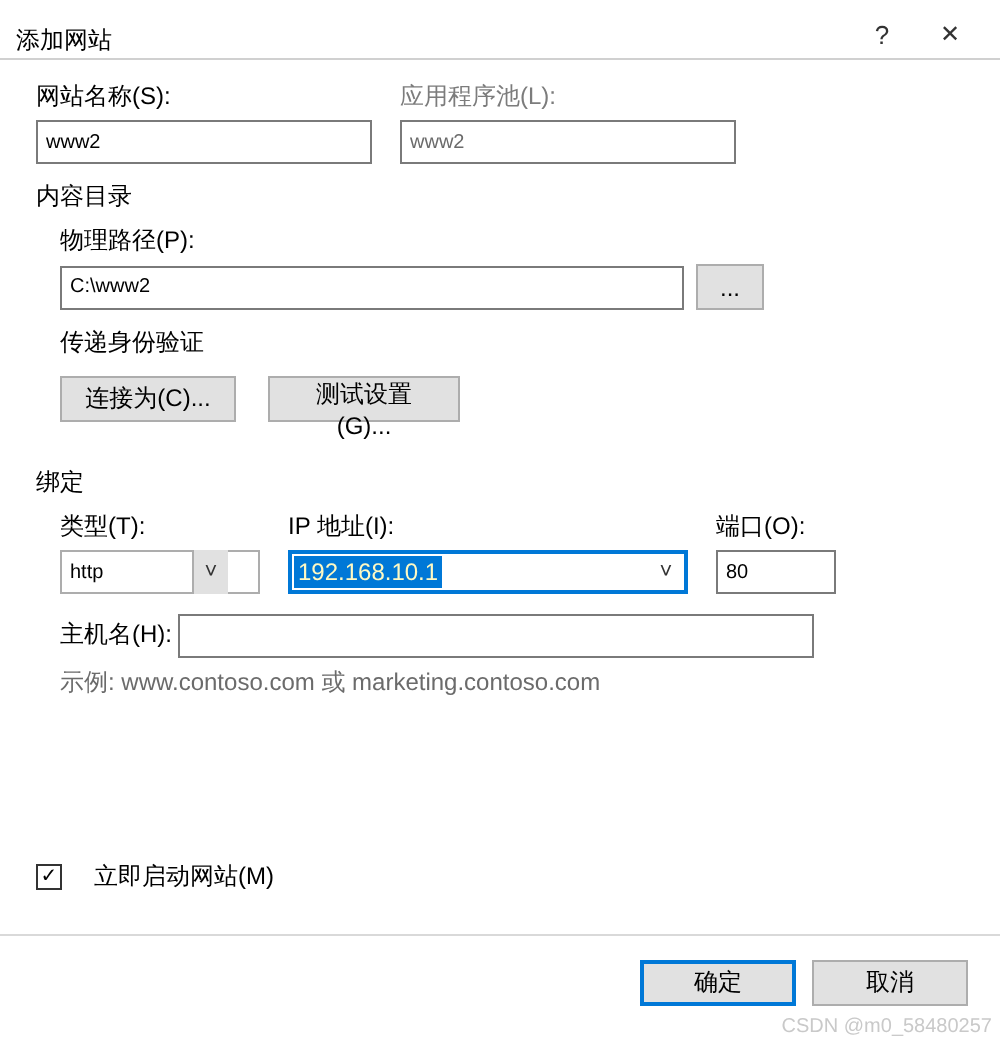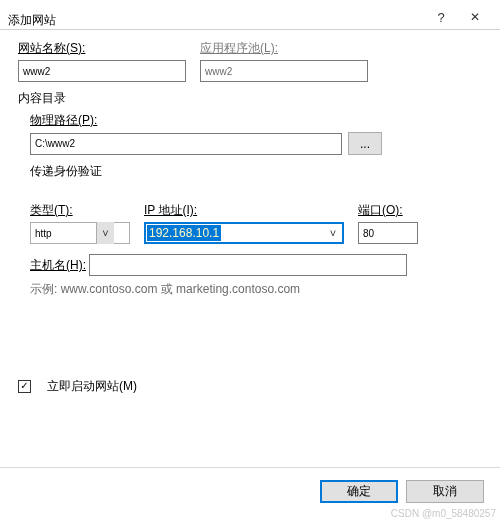--- a/index.html
+++ b/index.html
@@ -4,21 +4,21 @@
   <style>
     * { box-sizing: border-box; margin: 0; padding: 0; }
     body { font-family: "Microsoft YaHei", "Segoe UI", Tahoma, sans-serif; font-size: 12px; background: #fff; width: 500px; height: 525px; overflow: hidden; color: #000; }
     .titlebar { height: 30px; border-bottom: 1px solid #d0d0d0; display: flex; align-items: flex-end; padding: 0 8px; background: #fff; position: relative; }
     .titlebar .title { flex: 1; font-size: 12px; }
     .titlebar .tbtn { width: 34px; height: 24px; display: flex; align-items: center; justify-content: center; font-size: 13px; color: #333; }
     .titlebar .qmark::after { content: "?"; }
     .titlebar .closex::after { content: "✕"; font-size: 12px; }
     .body { padding: 10px 18px 0 18px; height: 437px; }
     .row { display: flex; align-items: center; gap: 6px; margin-bottom: 6px; }
-    .lbl { color: #000; font-size: 12px; margin-bottom: 3px; display: inline-block; text-decoration: underline; }
+    .lbl { color: #000; font-size: 12px; margin-bottom: 3px; display: inline-block; }
     .lbl.disabled { color: #7c7c7c; }
     .col { display: flex; flex-direction: column; }
     input.text, .selectlike, .combo { height: 22px; border: 1px solid #7a7a7a; background: #fff; font-size: 10px; padding: 0 4px; font-family: inherit; }
     .disabled-input { background: #fff; border: 1px solid #adadad; color: #6b6b6b; }
     .btn { height: 23px; min-width: 70px; background: #e1e1e1; border: 1px solid #adadad; font-size: 12px; padding: 0 10px; cursor: default; font-family: inherit; }
     .btn.small { min-width: 34px; padding: 0; width: 34px; }
     .group { margin-top: 8px; }
     .group-title { margin-bottom: 5px; }
     .indent { margin-left: 12px; }
     .combo-wrap { position: relative; display: inline-block; }
@@ -60,24 +60,29 @@
 
   <div class="group">
     <div class="group-title">内容目录</div>
     <div class="indent">
       <div class="lbl">物理路径(P):</div>
       <div class="row">
         <input class="text" style="width: 312px;" value="C:\www2">
         <button class="btn small">...</button>
       </div>
       <div style="margin-top:8px;">传递身份验证</div>
+      <div class="row" style="margin-top:8px; gap:16px;">
+        <button class="btn" style="width:88px;">连接为(C)...</button>
+        <button class="btn" style="width:96px;">测试设置(G)...</button>
+      </div>
     </div>
   </div>
 
   <div class="group" style="margin-top:22px;">
+    <div class="group-title">绑定</div>
     <div class="indent">
       <div class="row" style="align-items:flex-end; gap:14px;">
         <div class="col" style="width:100px;">
           <span class="lbl">类型(T):</span>
           <div class="combo-wrap" style="width:84px;">
             <input class="text" readonly="" style="width: 100px; border-color: rgb(173, 173, 173);" value="http">
             <div class="arrow"></div>
           </div>
         </div>
         <div class="col" style="width:200px;">

